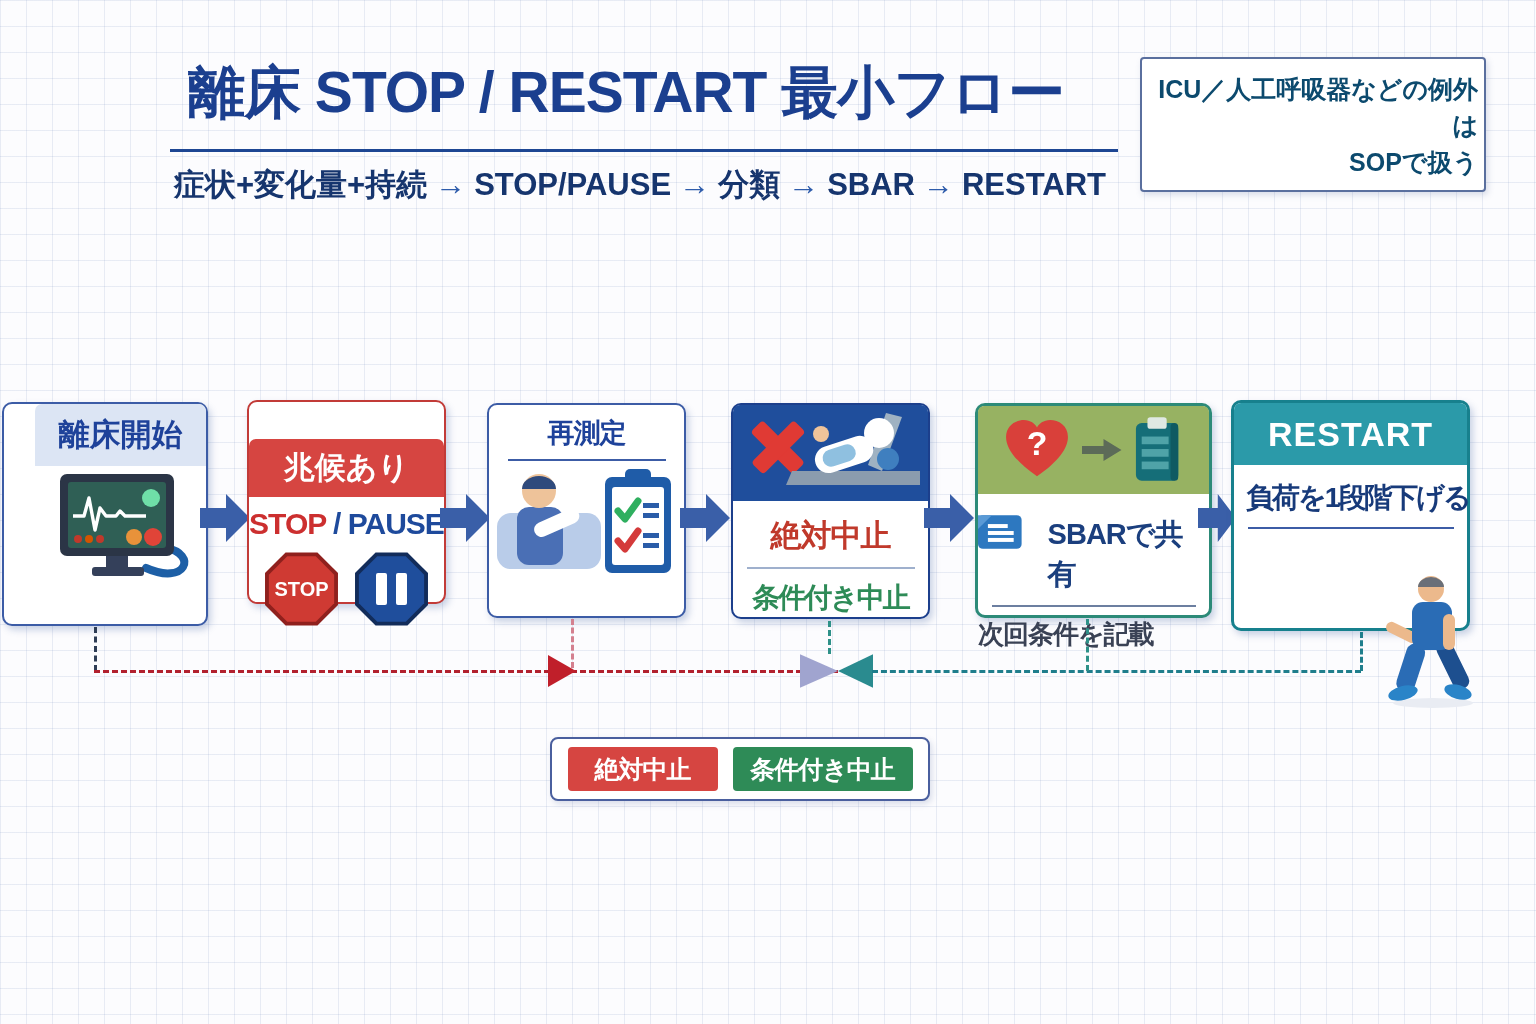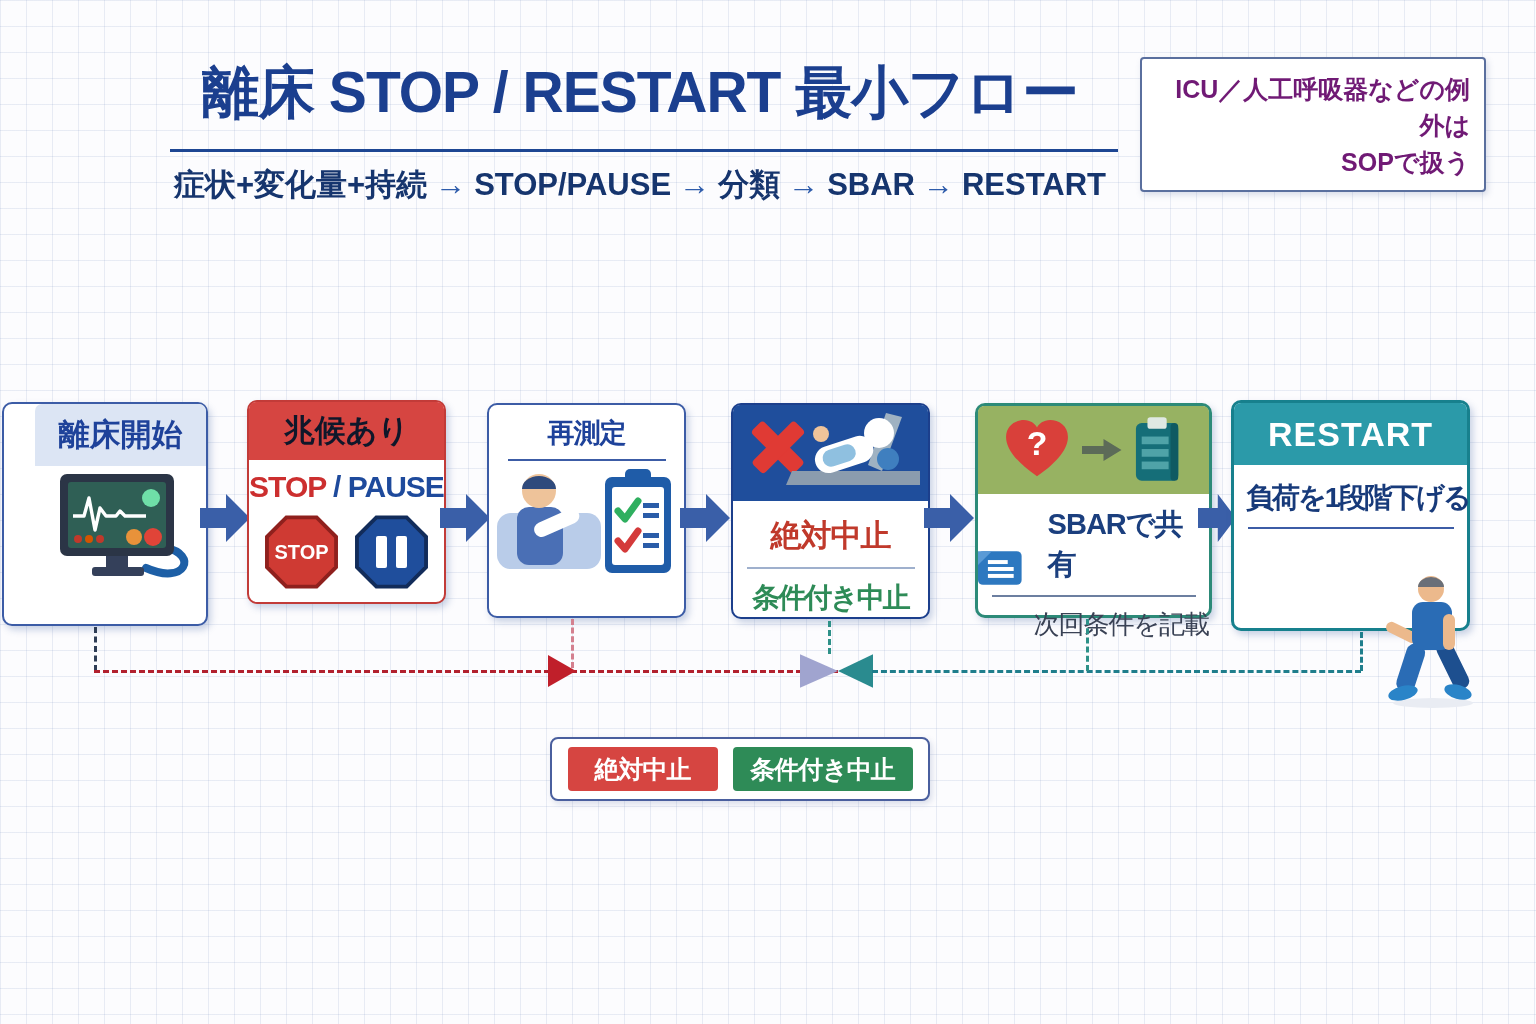--- a/index.html
+++ b/index.html
@@ -7,47 +7,47 @@
   #canvas{
     position:relative;width:1536px;height:1024px;overflow:hidden;
     background-color:#fcfcfe;
     background-image:
       linear-gradient(to right, rgba(110,135,185,0.14) 1px, transparent 1px),
       linear-gradient(to bottom, rgba(110,135,185,0.14) 1px, transparent 1px);
     background-size:26px 26px;
   }
   
   .title{
-    position:absolute;left:150px;top:55px;width:980px;text-align:center;
+    position:absolute;left:136px;top:55px;width:980px;text-align:center;
     font-size:57px;font-weight:800;color:#1b3f8f;letter-spacing:-1px;white-space:nowrap;
   }
   .title-rule{position:absolute;left:170px;top:149px;width:948px;height:3px;background:#1d4693;}
   .subtitle{
     position:absolute;left:110px;top:164px;width:1060px;text-align:center;
     font-size:31px;font-weight:800;color:#16356e;white-space:nowrap;
   }
   .subtitle .arr{color:#2e5cab;padding:0 8px;}
   .note-box{
     position:absolute;left:1140px;top:57px;width:346px;box-sizing:border-box;
     background:#ffffff;border:2px solid #5a6f9e;border-radius:4px;
-    padding:12px 14px 10px 14px;text-align:right;
-    font-size:25px;font-weight:700;color:#701a75;line-height:1.45;
+    padding:12px 6px 10px 14px;text-align:right;
+    font-size:25px;font-weight:700;color:#0c4a6e;line-height:1.45;
     box-shadow:2px 3px 6px rgba(90,110,160,.22);
   }
   
   .fbox{position:absolute;background:#fff;border-radius:10px;box-shadow:3px 4px 7px rgba(70,100,160,.28);box-sizing:border-box;}
   .fhdr{text-align:center;font-weight:800;border-radius:7px 7px 0 0;}
 
   #box1{left:2px;top:402px;width:206px;height:224px;border:2px solid #3c5ca6;padding-left:31px;}
   #box1 .fhdr{height:62px;line-height:62px;background:#dce5f4;color:#1e429a;font-size:31px;}
   #box1 .caption{position:absolute;bottom:8px;width:100%;text-align:center;font-size:24px;font-weight:800;color:#16356e;letter-spacing:-1px;}
   #box1 svg{display:block;margin:4px auto 0 auto;}
 
   #box2{left:247px;top:400px;width:199px;height:204px;border:2px solid #c23b38;}
-  #box2 .fhdr{height:58px;line-height:58px;background:#d64541;color:#0f172a;font-size:31px;}
+  #box2 .fhdr{height:58px;line-height:58px;background:#d64541;color:#ffffff;font-size:31px;margin-top:37px;}
   .stopline{text-align:center;font-size:30px;font-weight:800;margin-top:10px;letter-spacing:-1px;white-space:nowrap;}
   .stopline .red{color:#cc2f2f;} .stopline .blue{color:#1e4a9c;}
   .octrow{display:flex;justify-content:center;gap:14px;margin-top:10px;}
   .oct{position:relative;width:76px;height:76px;clip-path:polygon(29% 2%,71% 2%,98% 29%,98% 71%,71% 98%,29% 98%,2% 71%,2% 29%);}
   .oct .inner{position:absolute;inset:4px;clip-path:polygon(29% 2%,71% 2%,98% 29%,98% 71%,71% 98%,29% 98%,2% 71%,2% 29%);
     display:flex;align-items:center;justify-content:center;}
   .oct.stop{background:#8f201d;} .oct.stop .inner{background:#cf3a33;color:#fff;font-size:20px;font-weight:800;}
   .oct.pause{background:#122c5a;} .oct.pause .inner{background:#1f4e9c;gap:9px;}
   .pbar{width:11px;height:32px;background:#fff;border-radius:2px;}
 
@@ -58,24 +58,24 @@
 
   #box4{left:731px;top:403px;width:199px;height:216px;border:2px solid #1c3f8c;}
   .b4hdr{height:96px;background:#1f4e9c;border-radius:7px 7px 0 0;display:flex;align-items:center;justify-content:center;}
   .b4abs{margin-top:14px;text-align:center;font-size:31px;font-weight:800;color:#c0392b;letter-spacing:-1px;}
   .b4rule{width:168px;height:2px;background:#9fb0cd;margin:10px auto;}
   .b4cond{text-align:center;font-size:28px;font-weight:800;color:#2e8b57;letter-spacing:-2px;}
 
   #box5{left:975px;top:403px;width:237px;height:215px;border:3px solid #2c8a78;}
   .b5hdr{height:88px;background:#97b262;border-radius:6px 6px 0 0;display:flex;align-items:center;justify-content:center;gap:12px;}
   .g-arrow{width:40px;height:26px;background:#5c6b58;clip-path:polygon(0 35%,55% 35%,55% 8%,100% 50%,55% 92%,55% 65%,0 65%);}
-  .b5share{display:flex;align-items:flex-end;justify-content:center;gap:26px;margin-top:11px;}
+  .b5share{display:flex;align-items:flex-start;justify-content:center;gap:26px;margin-top:21px;}
   .b5share .txt{font-size:29px;font-weight:800;color:#1b3f7e;letter-spacing:-1px;}
   .b5rule{width:204px;height:2px;background:#6c7fa0;margin:10px auto;}
-  .b5note{text-align:right;font-size:26px;font-weight:400;color:#3a4255;letter-spacing:-1px;}
+  .b5note{text-align:left;font-size:26px;font-weight:700;color:#3a4255;letter-spacing:-1px;}
 
   #box6{left:1231px;top:400px;width:239px;height:231px;border:3px solid #17808d;}
   #box6 .fhdr{height:62px;line-height:62px;background:#2b9aa9;color:#fff;font-size:34px;letter-spacing:1px;}
   .b6line1{margin:14px 12px 0 12px;font-size:28px;font-weight:800;color:#173a7a;letter-spacing:-2px;white-space:nowrap;}
   .b6rule{width:206px;height:2px;background:#3c5ca6;margin:10px auto;}
   .b6line2{margin:0 12px;font-size:28px;font-weight:800;color:#173a7a;letter-spacing:-2px;line-height:1.35;}
 
   .flow-arrow{position:absolute;top:492px;width:50px;height:52px;background:#3a5fa8;
     clip-path:polygon(0 31%,52% 31%,52% 4%,100% 50%,52% 96%,52% 69%,0 69%);}
   #fa1{left:200px;} #fa2{left:440px;} #fa3{left:680px;} #fa4{left:924px;} #fa5{left:1198px;width:38px;}

